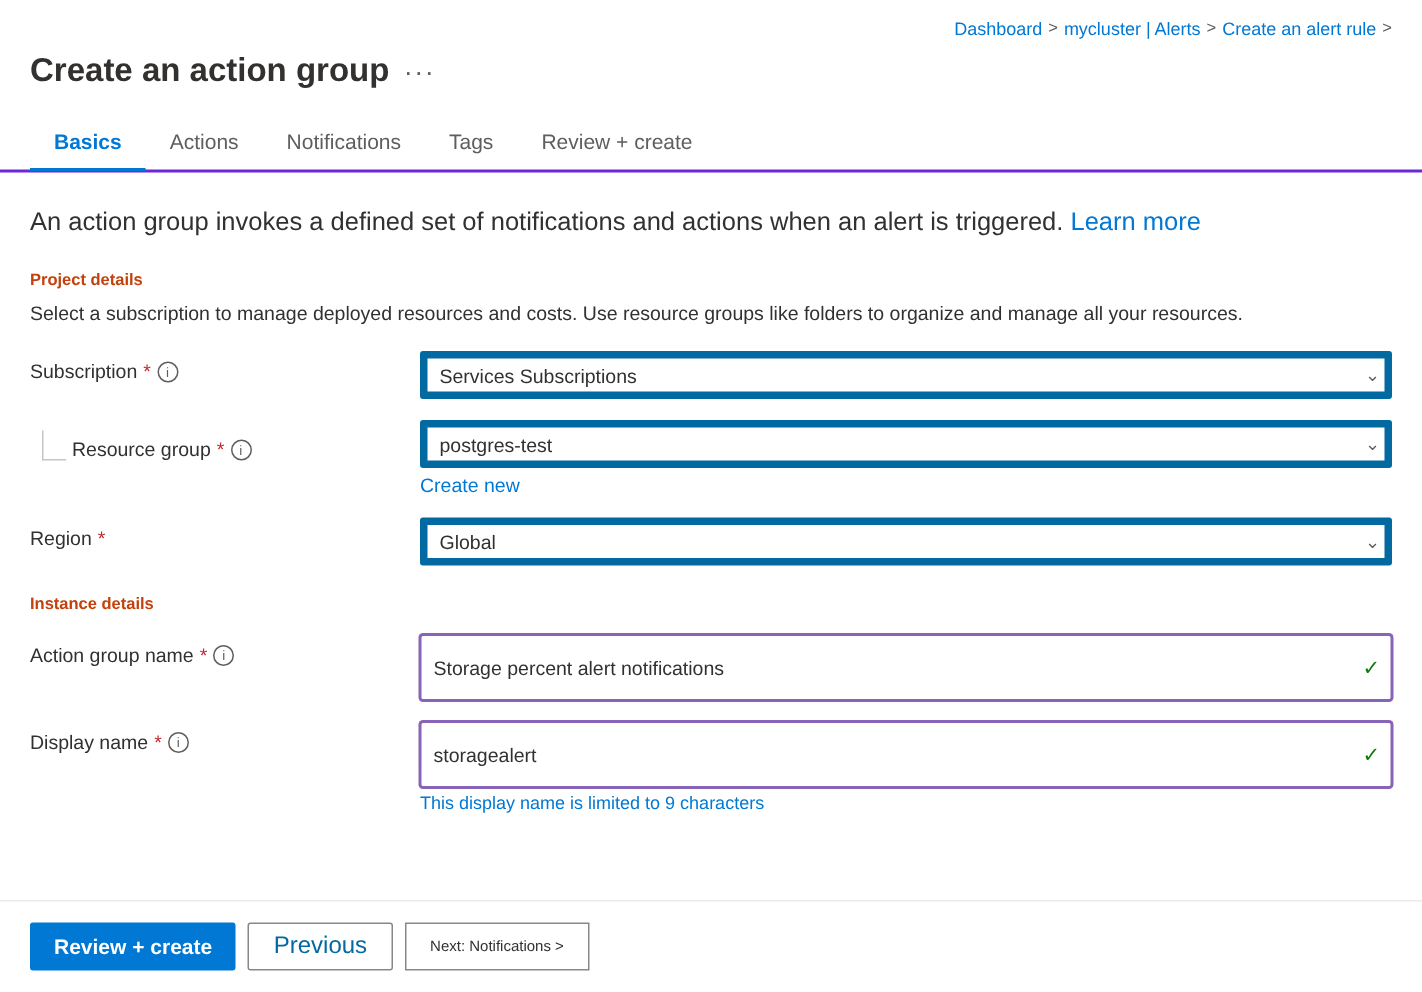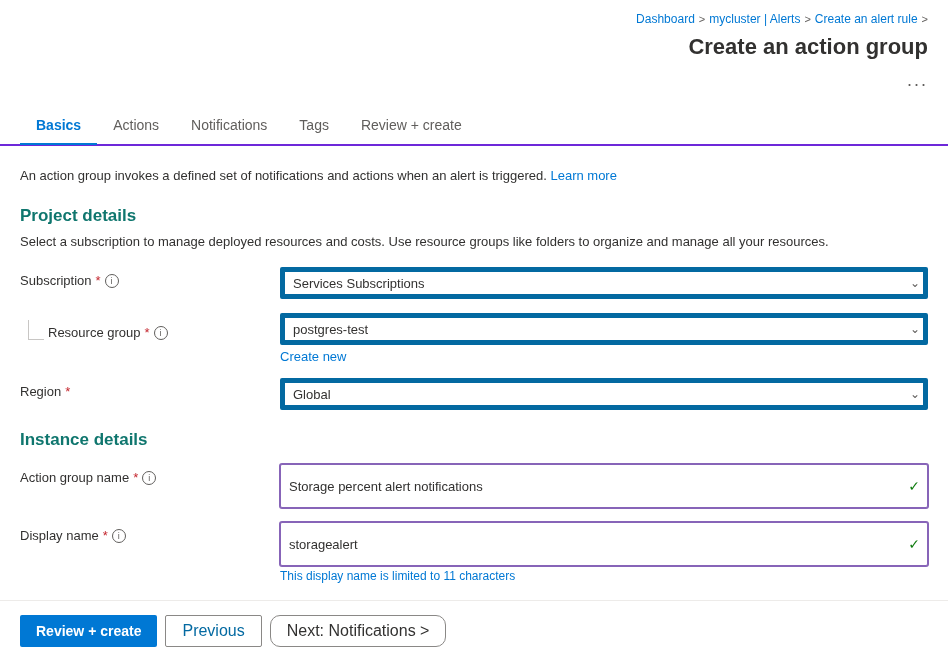--- a/index.html
+++ b/index.html
@@ -24,23 +24,22 @@
     .breadcrumb a {
       color: #0078d4;
       text-decoration: none;
       cursor: pointer;
     }
     .breadcrumb-sep { color: #605e5c; font-size: 11px; }
 
     .page-header {
       padding: 0 20px 16px 20px;
       display: flex;
-      align-items: flex-end;
+      align-items: flex-start;
       gap: 10px;
-      flex-direction: column;
     }
     .page-title {
       font-size: 22px;
       font-weight: 600;
       color: #323130;
     }
     .page-menu-icon {
       color: #605e5c;
       font-size: 18px;
       cursor: pointer;
@@ -65,34 +64,34 @@
       color: #0078d4;
       border-bottom: 2px solid #0078d4;
       font-weight: 600;
     }
 
     .content {
       padding: 20px 20px 0 20px;
     }
 
     .description-text {
-      font-size: 13px;
+      font-size: 17px;
       color: #323130;
       margin-bottom: 20px;
       line-height: 1.5;
     }
     .description-text a {
       color: #0078d4;
       text-decoration: none;
     }
 
     .section-title {
-      font-size: 17px;
+      font-size: 11px;
       font-weight: 600;
-      color: #0f766e;
+      color: #c2410c;
       margin-bottom: 6px;
     }
     .section-desc {
       font-size: 13px;
       color: #323130;
       margin-bottom: 16px;
       line-height: 1.5;
     }
 
     .form-row {
@@ -261,23 +260,23 @@
       cursor: pointer;
       border-radius: 2px;
       height: 32px;
     }
 
     .btn-outline {
       background: #fff;
       color: #323130;
       border: 1px solid #8a8886;
       padding: 6px 16px;
-      font-size: 16px;
-      cursor: pointer;
-      border-radius: 10px;
+      font-size: 10px;
+      cursor: pointer;
+      border-radius: 0;
       height: 32px;
     }
   </style>
 </head>
 <body>
 
 <div class="breadcrumb">
   <a>Dashboard</a>
   <span class="breadcrumb-sep">&gt;</span>
   <a>mycluster | Alerts</a>
@@ -374,21 +373,21 @@
       <div class="form-label">
         <span>Display name</span>
         <span class="required"> *</span>
         <span class="info-icon">i</span>
       </div>
       <div class="form-control">
         <div class="input-wrapper">
           <input type="text" class="input-box input-active" value="storagealert" style="">
           <span class="input-check">✓</span>
         </div>
-        <div class="hint-text">This display name is limited to 11 characters</div>
+        <div class="hint-text">This display name is limited to 9 characters</div>
       </div>
     </div>
   </div>
 </div>
 
 <div class="footer">
   <button class="btn-primary">Review + create</button>
   <button class="btn-secondary">Previous</button>
   <button class="btn-outline">Next: Notifications &gt;</button>
 </div>

